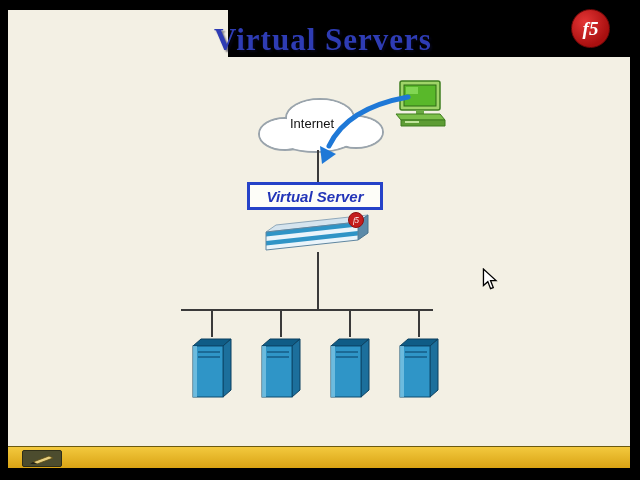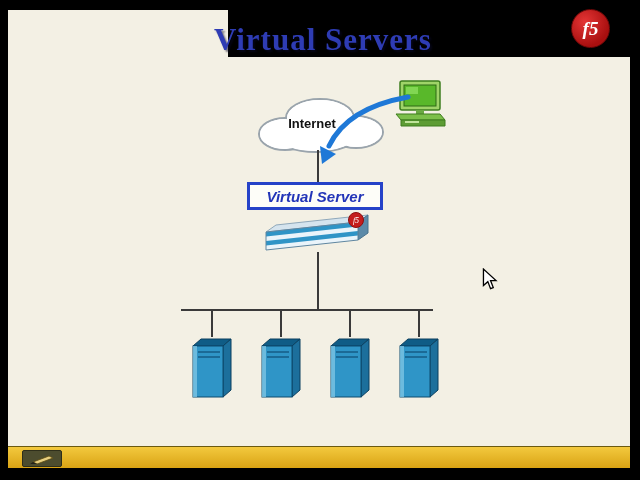--- a/index.html
+++ b/index.html
@@ -10,21 +10,21 @@
   .slide-title{position:absolute;left:214px;top:22px;z-index:2;
                font-family:"Liberation Serif",serif;font-weight:bold;font-size:31px;
                color:#2e3cb4;text-shadow:2px 2px 2px rgba(10,10,40,.55);letter-spacing:1px;}
   .f5-logo{position:absolute;left:571px;top:9px;width:37px;height:37px;border-radius:50%;z-index:2;
            background:radial-gradient(circle at 35% 32%,#e43535,#a80f0f 70%);
            border:1px solid #6d0808;display:flex;align-items:center;justify-content:center;
            color:#fff;font-family:"Liberation Serif",serif;font-style:italic;font-weight:bold;font-size:19px;}
   .diagram{position:absolute;inset:0;z-index:2;}
   .cloud-wrap{position:absolute;left:250px;top:94px;width:140px;height:62px;}
   .cloud-label{position:absolute;left:12px;top:22px;width:100px;text-align:center;
-               font-weight:bold;font-size:13px;color:#111;}
+               font-weight:normal;font-size:13px;color:#111;}
   .client-pc{position:absolute;left:393px;top:80px;}
   .req-arrow{position:absolute;left:315px;top:90px;}
   .vline1{position:absolute;left:317px;top:150px;width:2px;height:33px;background:#3a3a3a;}
   .vs-box{position:absolute;left:247px;top:182px;width:136px;height:28px;background:#fdfdf8;
           border:3px solid #2542c8;box-sizing:border-box;display:flex;align-items:center;justify-content:center;
           font-weight:bold;font-size:15px;color:#2335b8;font-style:italic;}
   .appliance{position:absolute;left:258px;top:212px;}
   .vline2{position:absolute;left:317px;top:252px;width:2px;height:58px;background:#3a3a3a;}
   .hline{position:absolute;left:181px;top:309px;width:252px;height:2px;background:#3a3a3a;}
   .drop{position:absolute;top:310px;width:2px;height:27px;background:#3a3a3a;}

